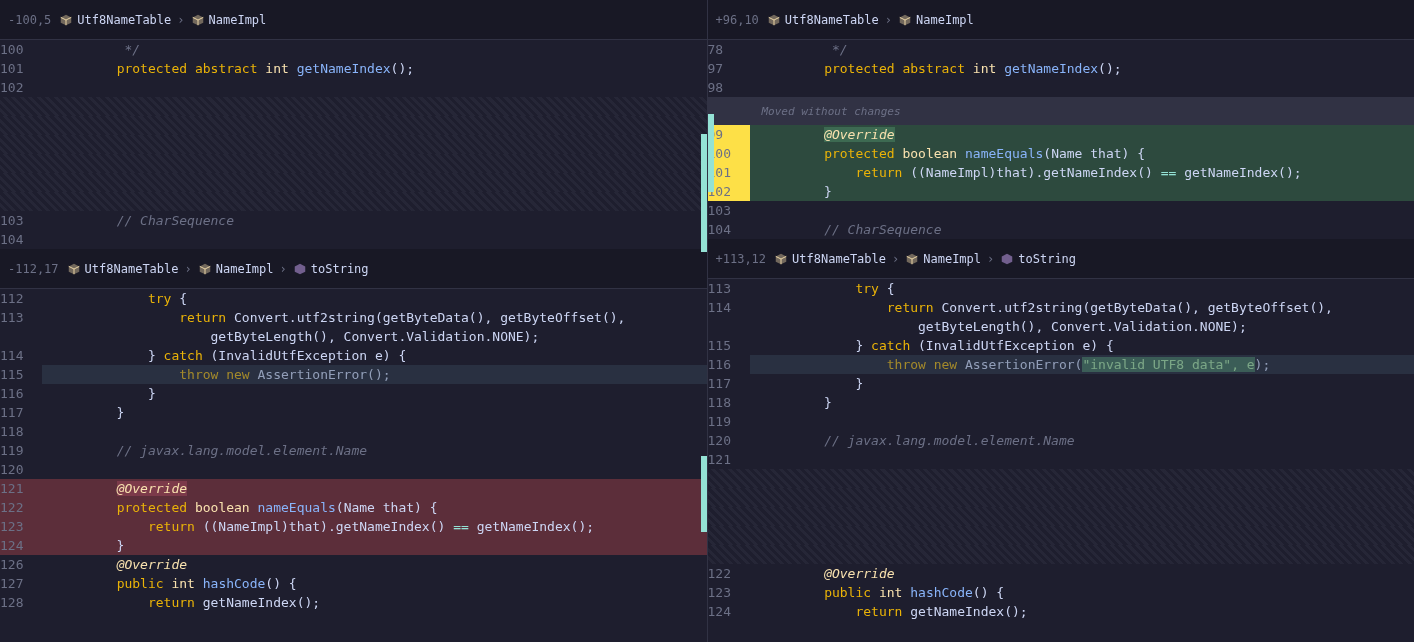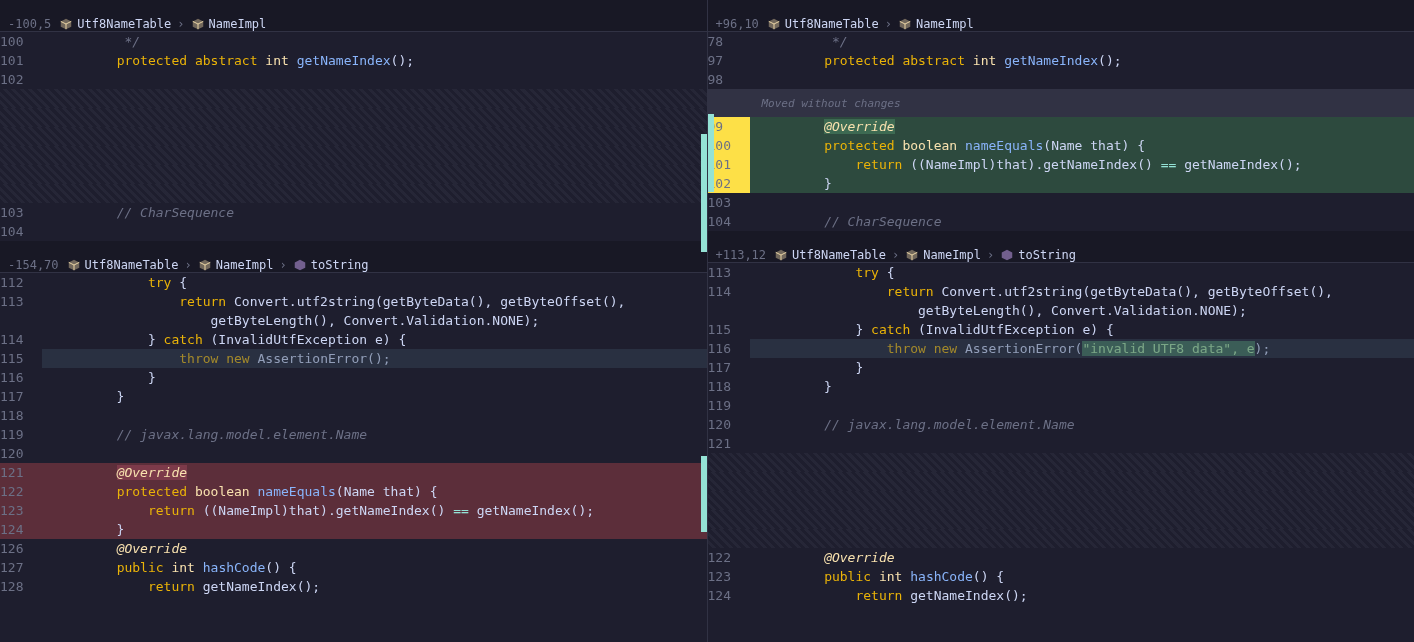--- a/index.html
+++ b/index.html
@@ -1,20 +1,20 @@
 <!DOCTYPE html>
 <html><head>
 <meta charset="utf-8">
 <style>
 *{margin:0;padding:0;box-sizing:border-box}
 body{font-family:'Consolas','Monaco',monospace;font-size:13px;background:#1e1e2e;color:#cdd6f4;width:1414px;height:642px;overflow:hidden}
 .diff{display:flex;height:100%}
 .pane{flex:1;position:relative;overflow:hidden}
 .pane.left{border-right:1px solid #313244}
-.header{height:32px;background:#181825;display:flex;align-items:flex-end;padding:0 8px;border-bottom:1px solid #313244;font-size:12px;color:#a6adc8}
+.header{height:40px;background:#181825;display:flex;align-items:center;padding:0 8px;border-bottom:1px solid #313244;font-size:12px;color:#a6adc8}
 .hunk{color:#6c7086;margin-right:8px;font-weight:500}
 .bc-icon{display:inline-flex;margin-right:4px;vertical-align:middle}
 .bc{color:#cdd6f4;cursor:pointer}
 .sep{margin:0 6px;color:#6c7086}
 .code{font-size:13px}
 .line{display:flex;min-height:19px;line-height:19px}
 .gutter{width:42px;text-align:left;padding-right:12px;color:#6c7086;flex-shrink:0;user-select:none}
 .content{flex:1;white-space:pre;padding-left:12px}
 .hatch{position:relative;overflow:hidden}
 .hatch::before{content:"";position:absolute;inset:0;background:repeating-linear-gradient(45deg,transparent,transparent 3px,#45475a33 3px,#45475a33 6px)}
@@ -107,21 +107,21 @@
           <div class="gutter">103</div>
           <div class="content">        <span class="comment">// CharSequence</span></div>
         </div>
 <div class="line">
           <div class="gutter">104</div>
           <div class="content"></div>
         </div>
 </div>
 
 <div class="header">
-  <span class="hunk">-154,70</span>
+  <span class="hunk">-112,17</span>
   <span class="bc-icon">
           <svg width="14" height="14" viewBox="0 0 16 16">
             <path fill="#f9e2af" d="M8 2l6 3v6l-6 3-6-3V5z" opacity=".4"></path>
             <path stroke="#f9e2af" fill="none" d="M2 5l6 3 6-3M8 8v6"></path>
           </svg>
         </span>
   <span class="bc">Utf8NameTable</span>
   <span class="sep">›</span>
   <span class="bc-icon">
           <svg width="14" height="14" viewBox="0 0 16 16">

